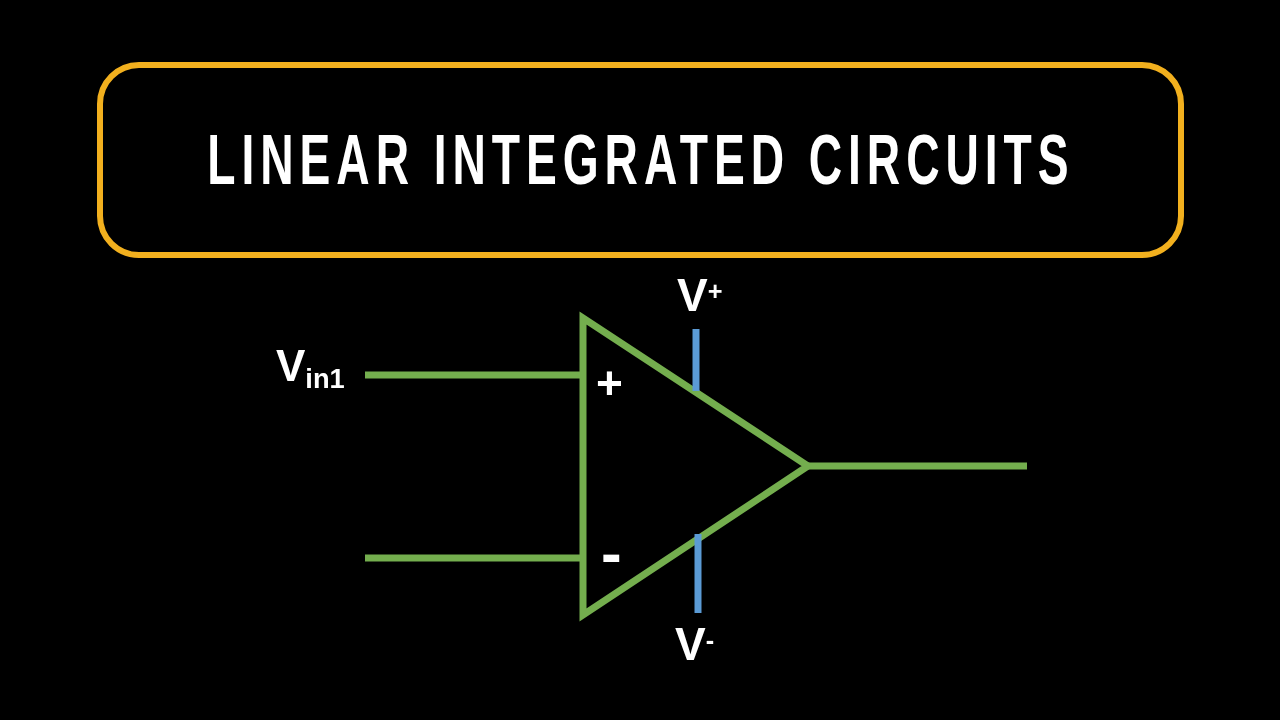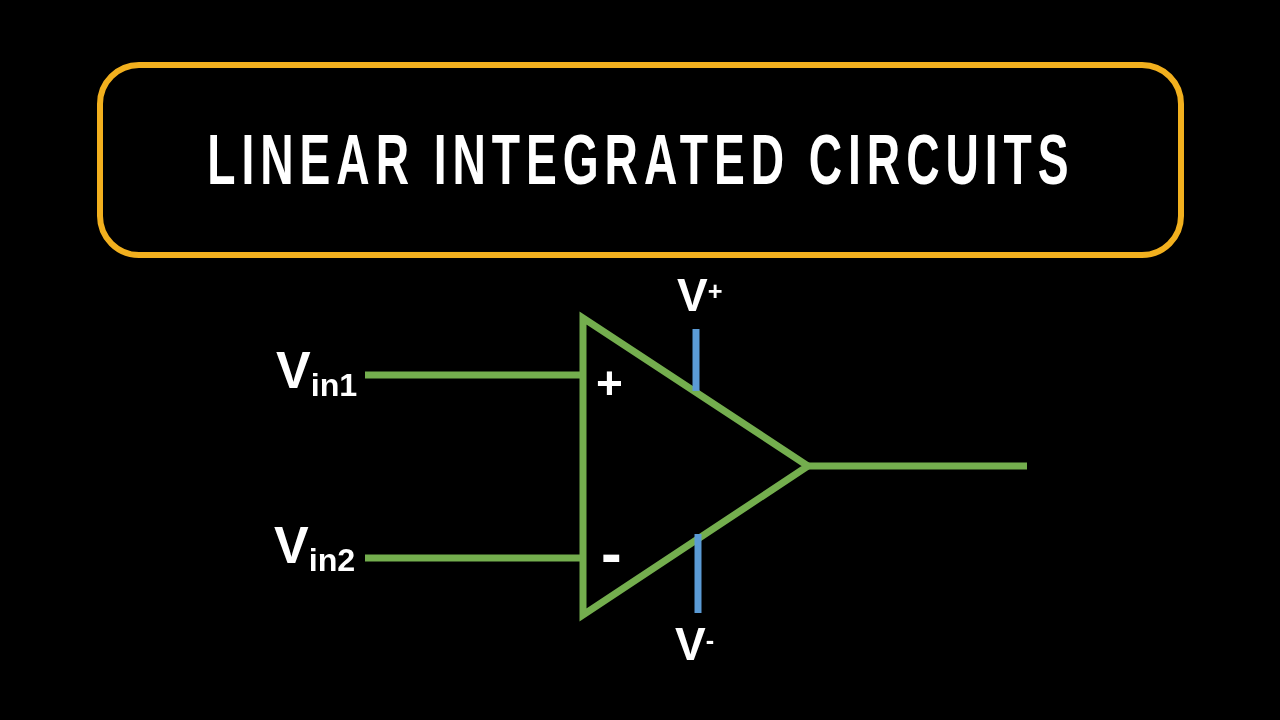--- a/index.html
+++ b/index.html
@@ -55,21 +55,21 @@
   }
   .wire-blue {
     stroke: var(--supply-blue, #5B9BD5);
     fill: none;
   }
 
   
   .pin-label {
     position: absolute;
     color: var(--label-white, #FFFFFF);
-    font-size: 52px;
+    font-size: 44px;
     font-weight: 700;
     line-height: 1;
     white-space: nowrap;
   }
   .pin-label .subscript {
     display: inline-block;
     font-size: 0.62em;
     position: relative;
     top: 0.24em;
   }
@@ -110,23 +110,20 @@
 
     <line x1="696" y1="329" x2="696" y2="391" class="wire-blue" stroke-width="7"></line>
 
     <line x1="698" y1="534" x2="698" y2="613" class="wire-blue" stroke-width="7"></line>
   </svg>
 
   <div class="pin-label" style="left:276px; top:344px;">
     <span>V</span><span class="subscript">in1</span>
   </div>
 
-  <div class="pin-label" style="left:274px; top:519px;">
-    <span>V</span><span class="subscript">in2</span>
-  </div>
 
 
   <div class="pin-label supply-label" style="left:677px; top:272px;">
     <span>V</span><span class="superscript">+</span>
   </div>
 
   <div class="pin-label supply-label" style="left:675px; top:621px;">
     <span>V</span><span class="superscript">-</span>
   </div>
 

